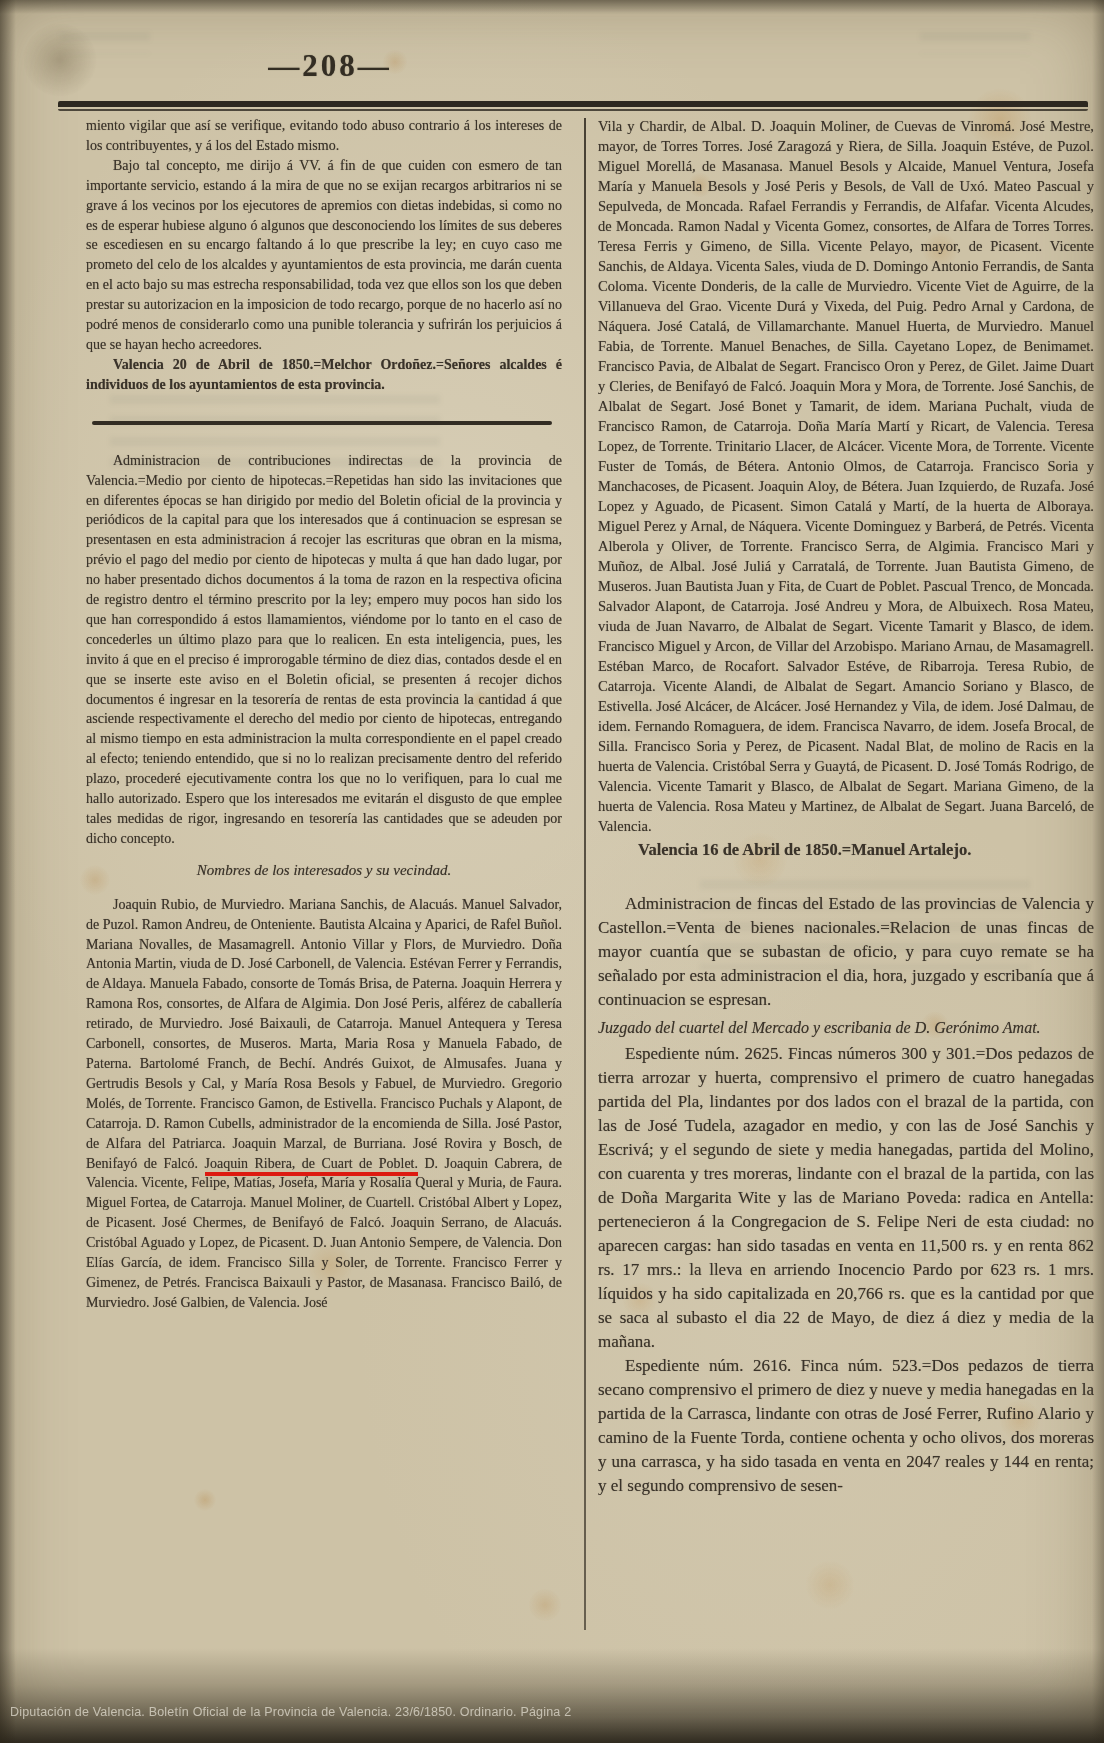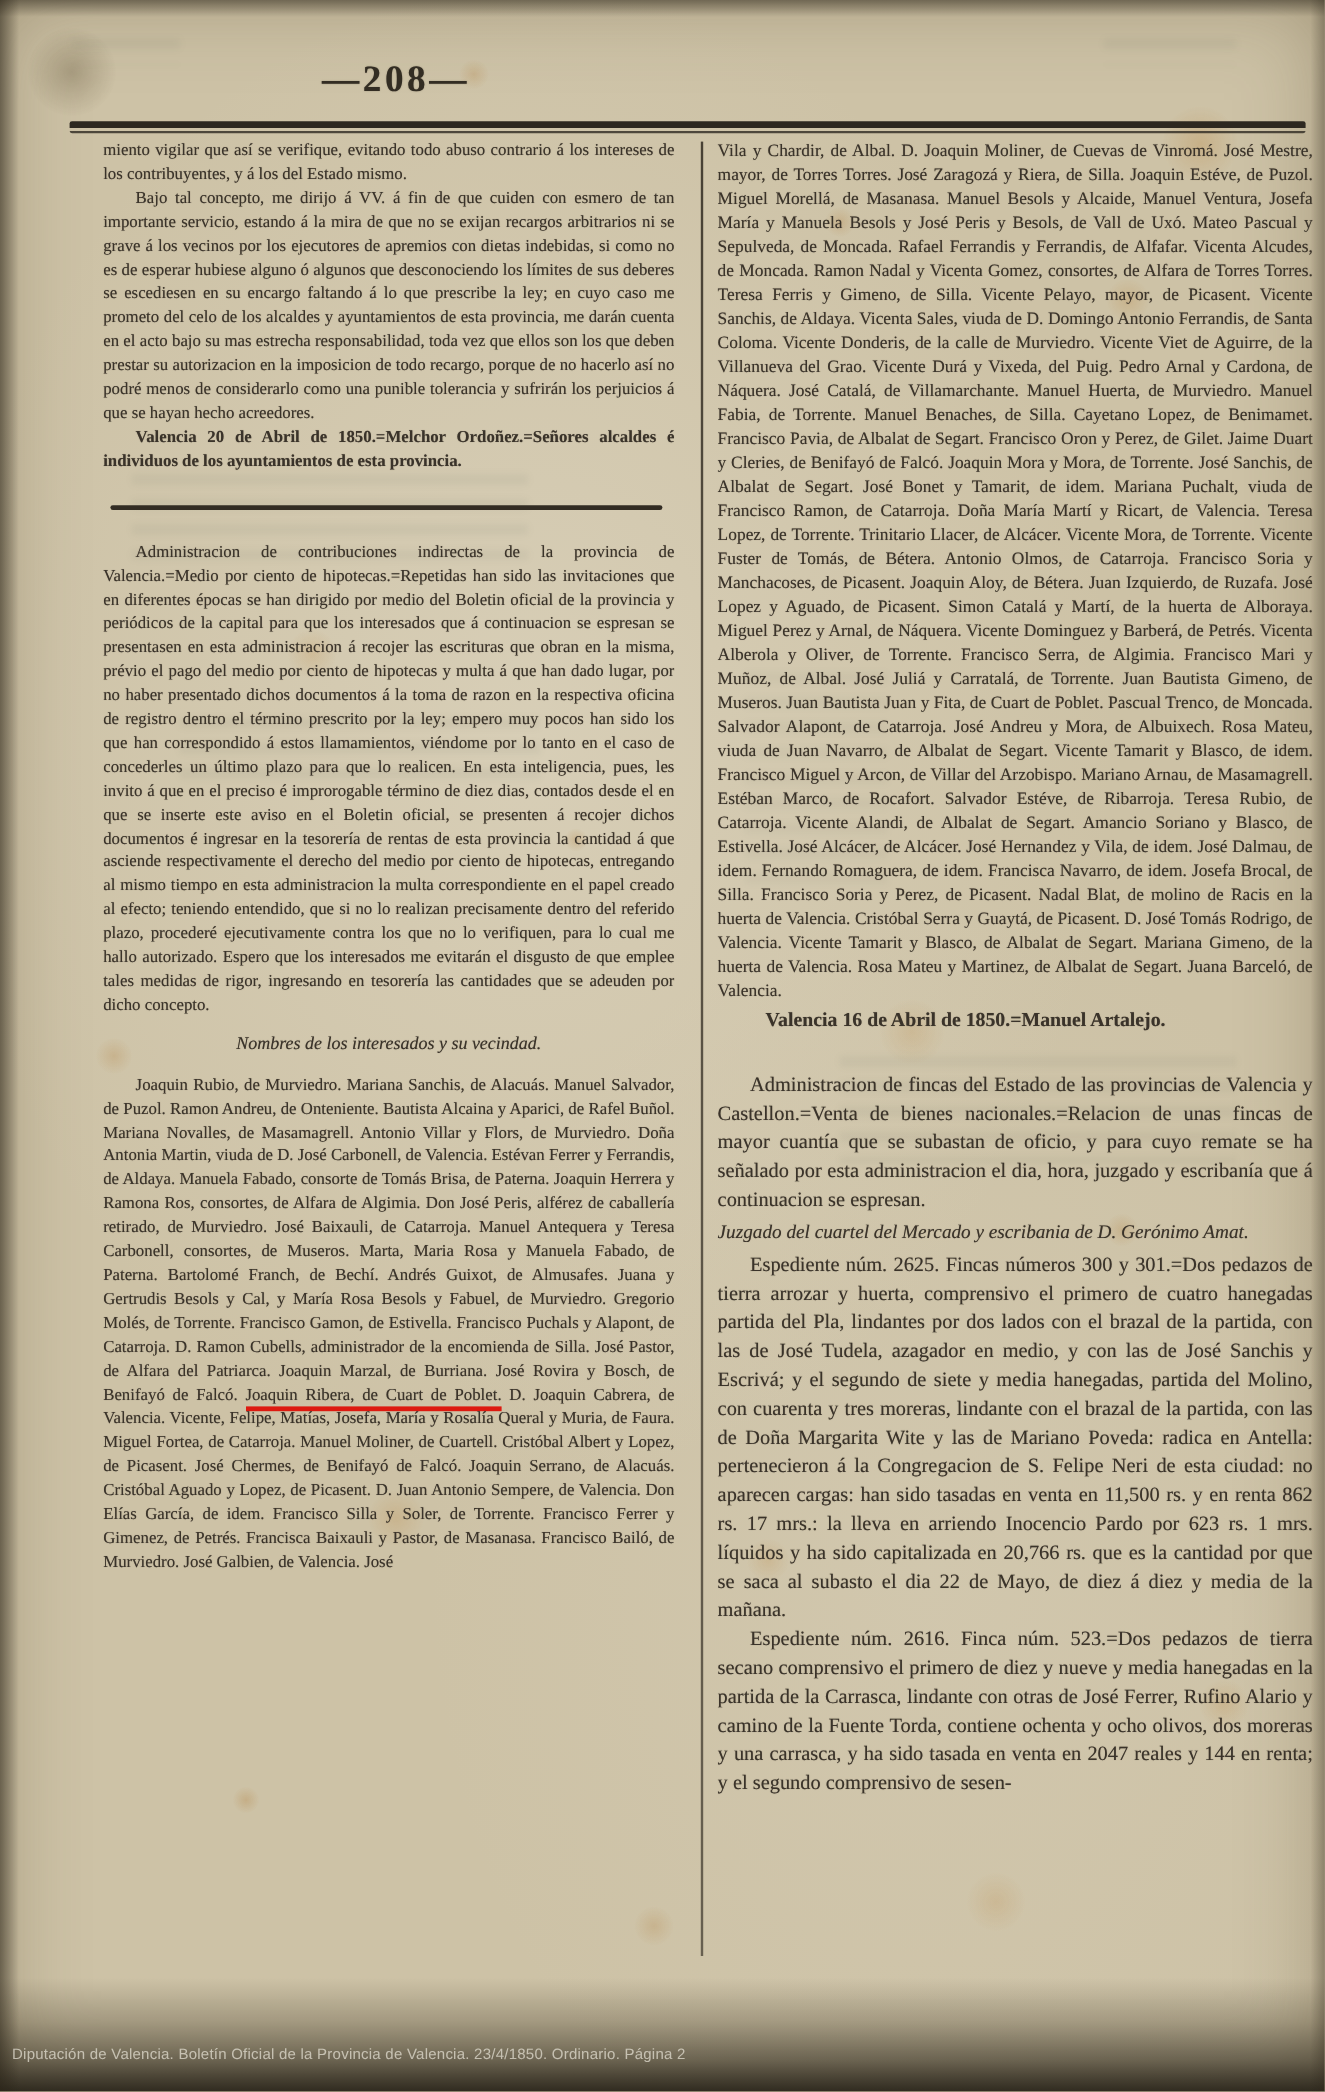--- a/index.html
+++ b/index.html
@@ -123,15 +123,15 @@
     <p class="sig-right">Valencia 16 de Abril de 1850.=Manuel Artalejo.</p>
     <div class="fincas">
       <p class="ind fincas-intro">Administracion de fincas del Estado de las provincias de Valencia y Castellon.=Venta de bienes nacionales.=Relacion de unas fincas de mayor cuantía que se subastan de oficio, y para cuyo remate se ha señalado por esta administracion el dia, hora, juzgado y escribanía que á continuacion se espresan.</p>
       <p class="juzgado">Juzgado del cuartel del Mercado y escribania de D. Gerónimo Amat.</p>
       <p class="ind">Espediente núm. 2625. Fincas números 300 y 301.=Dos pedazos de tierra arrozar y huerta, comprensivo el primero de cuatro hanegadas partida del Pla, lindantes por dos lados con el brazal de la partida, con las de José Tudela, azagador en medio, y con las de José Sanchis y Escrivá; y el segundo de siete y media hanegadas, partida del Molino, con cuarenta y tres moreras, lindante con el brazal de la partida, con las de Doña Margarita Wite y las de Mariano Poveda: radica en Antella: pertenecieron á la Congregacion de S. Felipe Neri de esta ciudad: no aparecen cargas: han sido tasadas en venta en 11,500 rs. y en renta 862 rs. 17 mrs.: la lleva en arriendo Inocencio Pardo por 623 rs. 1 mrs. líquidos y ha sido capitalizada en 20,766 rs. que es la cantidad por que se saca al subasto el dia 22 de Mayo, de diez á diez y media de la mañana.</p>
       <p class="ind">Espediente núm. 2616. Finca núm. 523.=Dos pedazos de tierra secano comprensivo el primero de diez y nueve y media hanegadas en la partida de la Carrasca, lindante con otras de José Ferrer, Rufino Alario y camino de la Fuente Torda, contiene ochenta y ocho olivos, dos moreras y una carrasca, y ha sido tasada en venta en 2047 reales y 144 en renta; y el segundo comprensivo de sesen-</p>
     </div>
   </div>
 
   <div class="edge-shade"></div>
-  <div class="footer-caption">Diputación de Valencia. Boletín Oficial de la Provincia de Valencia. 23/4/1850. Ordinario. Página 2</div>
+  <div class="footer-caption">Diputación de Valencia. Boletín Oficial de la Provincia de Valencia. 23/6/1850. Ordinario. Página 2</div>
 
 </div>
 
 </body></html>

